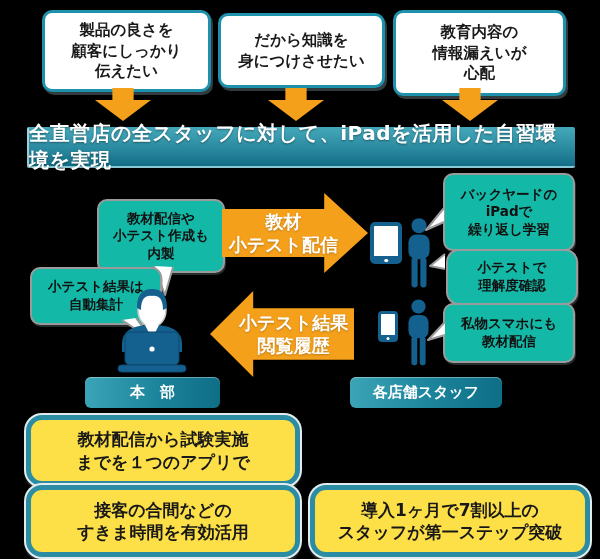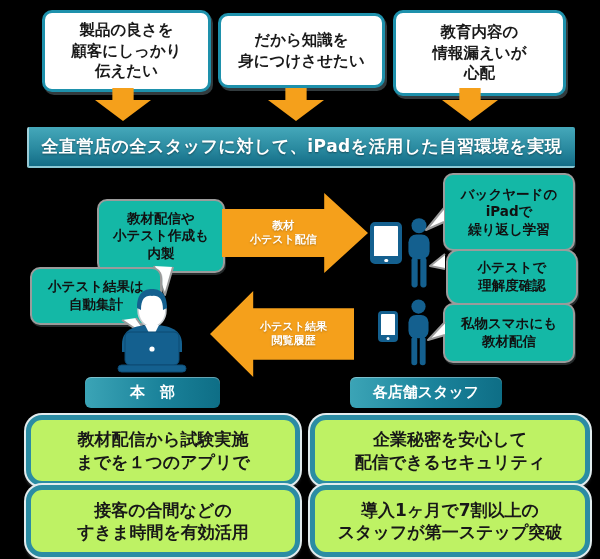--- a/index.html
+++ b/index.html
@@ -20,21 +20,21 @@
   .darrow{
     position:absolute;width:56px;height:33px;background:#F5A01B;
     clip-path:polygon(31% 0,69% 0,69% 36%,100% 36%,50% 100%,0 36%,31% 36%);
   }
   
   .banner{
     position:absolute;left:27px;top:127px;width:546px;height:39px;
     background:linear-gradient(180deg,#45A8BA 0%,#2A8AA0 55%,#136C86 100%);
     border-left:2px solid rgba(195,228,235,.75);border-bottom:2px solid rgba(195,228,235,.55);
     border-radius:2px;display:flex;align-items:center;justify-content:center;
-    color:#fff;font-size:17px;letter-spacing:.5px;text-shadow:0 1px 2px rgba(0,0,0,.4);
+    color:#fff;font-size:20px;letter-spacing:.5px;text-shadow:0 1px 2px rgba(0,0,0,.4);
   }
   
   .callout{
     position:absolute;background:#14b8a6;border:2px solid #9b9b9b;border-radius:10px;
     display:flex;align-items:center;justify-content:center;text-align:center;
     font-size:13.5px;line-height:1.3;color:#111;
     box-shadow:1px 2px 0 rgba(110,125,130,.35);
   }
   .tail{position:absolute;}
   
@@ -42,21 +42,21 @@
   .flow-right{
     left:222px;top:193px;width:146px;height:80px;
     clip-path:polygon(0 20%,70% 20%,70% 0,100% 50%,70% 100%,70% 80%,0 80%);
   }
   .flow-left{
     left:210px;top:291px;width:144px;height:86px;
     clip-path:polygon(100% 20%,30% 20%,30% 0,0 50%,30% 100%,30% 80%,100% 80%);
   }
   .flow .label{
     position:absolute;top:0;height:100%;display:flex;align-items:center;justify-content:center;
-    text-align:center;font-size:11px;line-height:1.3;text-shadow:0 1px 2px rgba(0,0,0,.25);
+    text-align:center;font-size:18px;line-height:1.3;text-shadow:0 1px 2px rgba(0,0,0,.25);
   }
   .flow-right .label{left:0;width:84%;}
   .flow-left .label{left:16%;width:84%;}
 
   
   .tablet{
     position:absolute;left:370px;top:222px;width:24px;height:30px;background:#fff;
     border:4px solid #14608F;border-bottom-width:8px;border-radius:5px;
   }
   .tablet::after{
@@ -75,21 +75,21 @@
 
   
   .badge{
     position:absolute;height:31px;border-radius:6px;
     background:linear-gradient(90deg,#3BA4B6 0%,#1B839B 55%,#0E6E86 100%);
     box-shadow:inset 0 1px 0 rgba(255,255,255,.35),0 2px 0 rgba(0,0,0,.3);
     display:flex;align-items:center;justify-content:center;color:#fff;font-size:15px;
   }
   
   .benefit{
-    position:absolute;background:#bef264;border:5px solid #2B8CA3;border-radius:16px;
+    position:absolute;background:#fde047;border:5px solid #2B8CA3;border-radius:16px;
     box-shadow:0 0 0 2px #E2ECEE,0 4px 3px rgba(140,152,158,.5);
     display:flex;align-items:center;justify-content:center;text-align:center;
     font-size:17px;line-height:1.3;color:#181818;
   }
 </style>
 </head>
 <body>
 
 <div id="canvas">
 
@@ -173,20 +173,18 @@
 教材配信</div>
   <svg class="tail" style="left:426px;top:320px;" width="22" height="24">
     <path d="M19,2 L2,20 L19,15" fill="#fff" stroke="#9b9b9b" stroke-width="2" stroke-linejoin="round"></path>
   </svg>
 
   <div class="badge" style="left:85px;top:377px;width:135px;">本　部</div>
   <div class="badge" style="left:350px;top:377px;width:152px;">各店舗スタッフ</div>
 
   <div class="benefit pre" style="left:26px;top:415px;width:264px;height:61px;">教材配信から試験実施
 までを１つのアプリで</div>
-  <div class="benefit pre" style="left:310px;top:415px;width:270px;height:61px;">企業秘密を安心して
-配信できるセキュリティ</div>
   <div class="benefit pre" style="left:26px;top:485px;width:264px;height:62px;">接客の合間などの
 すきま時間を有効活用</div>
   <div class="benefit pre" style="left:310px;top:485px;width:270px;height:62px;">導入1ヶ月で7割以上の
 スタッフが第一ステップ突破</div>
 
 </div>
 
 </body></html>

